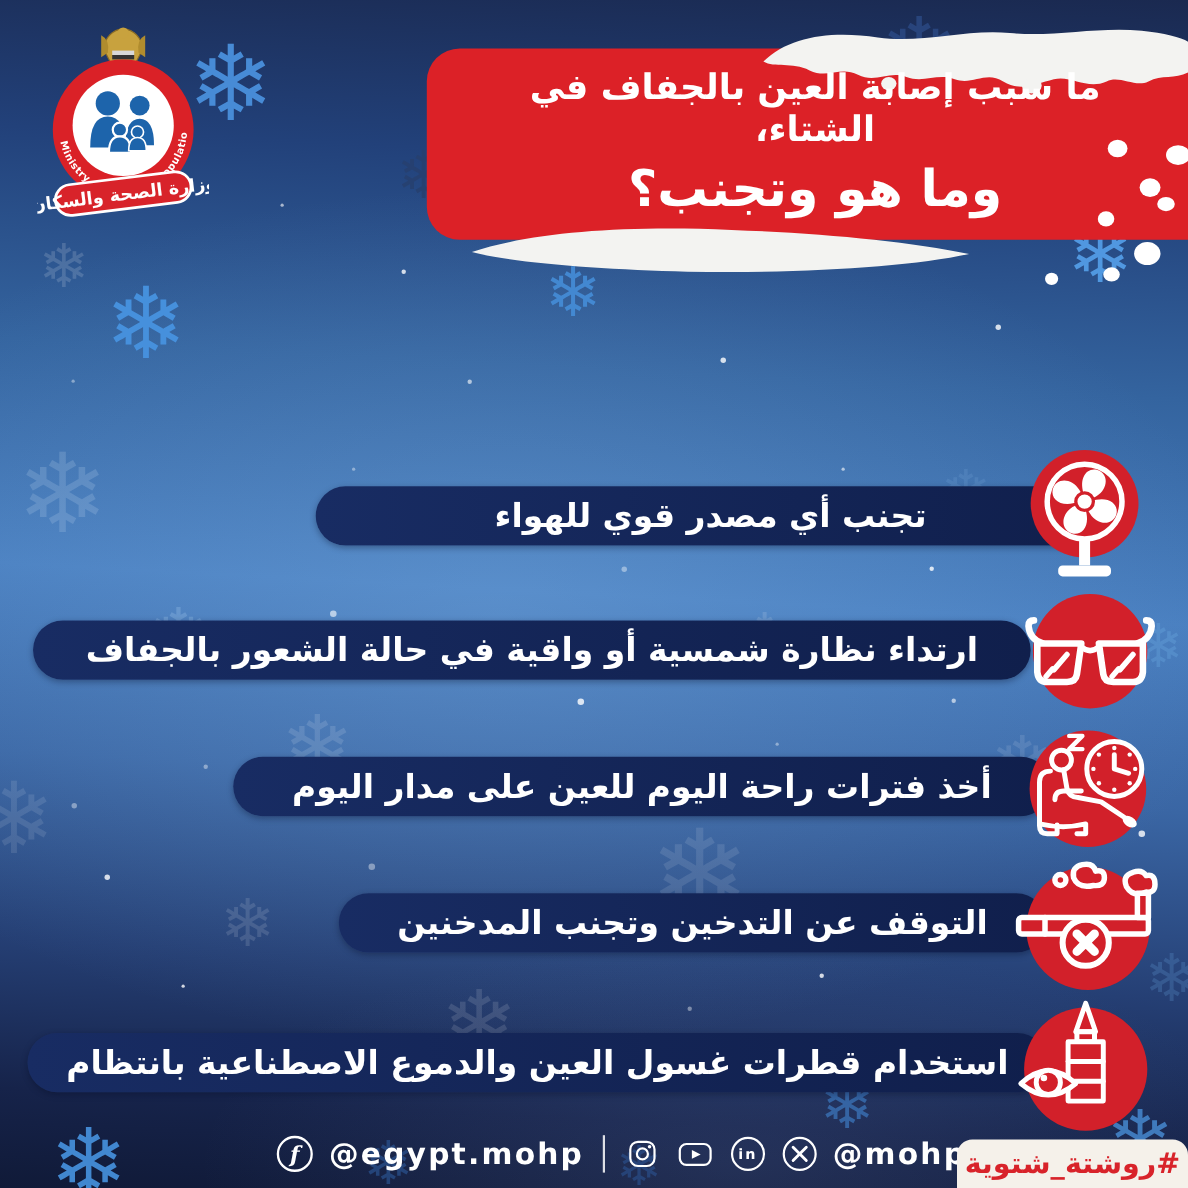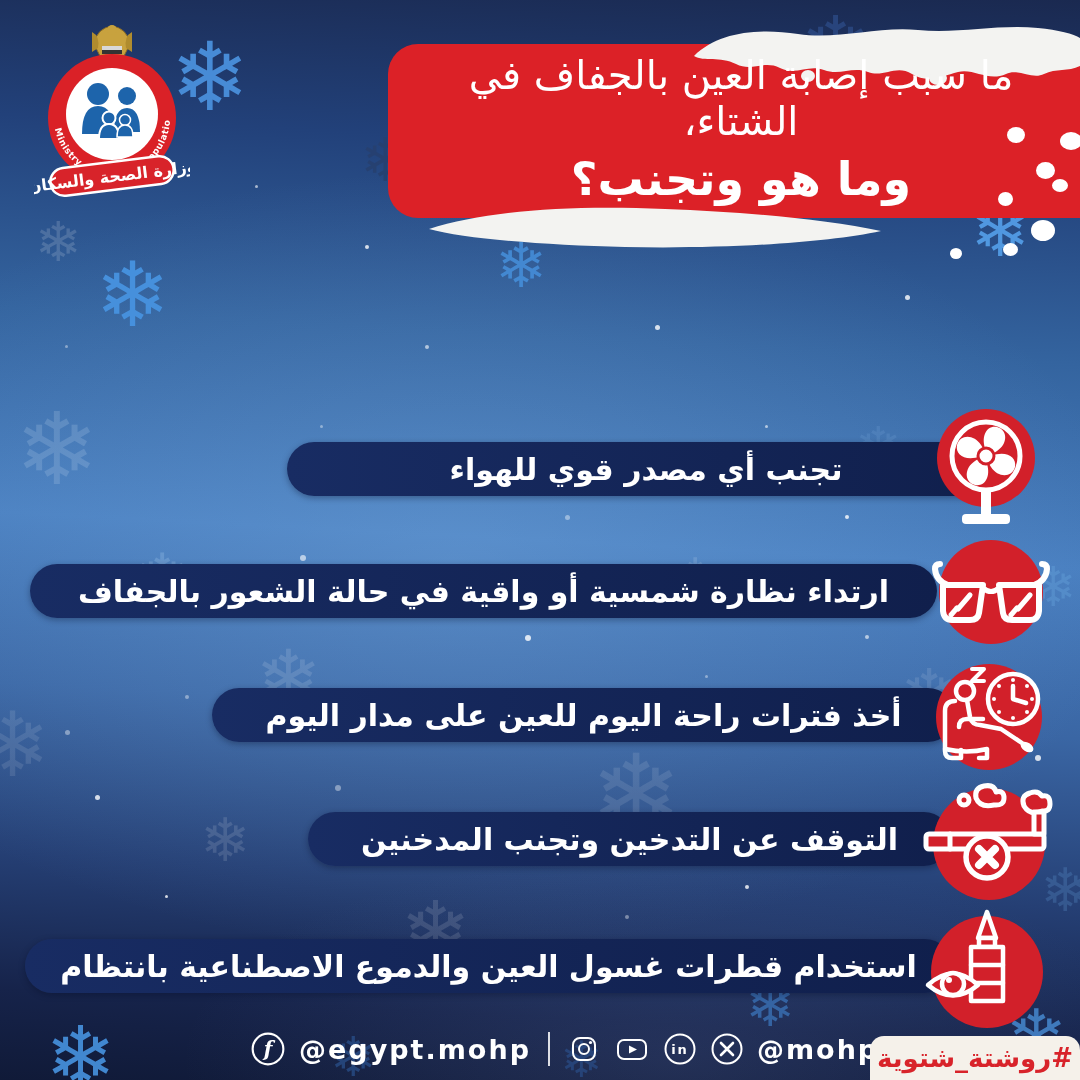--- a/index.html
+++ b/index.html
@@ -12,21 +12,21 @@
       linear-gradient(183deg,#1a2950 0%,#22417a 15%,#34649f 32%,#497fc0 50%,#3a66a4 65%,#253f74 80%,#16234a 92%,#101a38 100%);
   }
   .flake{position:absolute;line-height:1;user-select:none;pointer-events:none;}
   .dot{position:absolute;border-radius:50%;background:#fff;pointer-events:none;}
 
   
   .banner{position:absolute;left:388px;top:44px;width:692px;height:174px;
     background:#dc2127;border-radius:30px 0 0 30px;}
   .banner-text{position:absolute;inset:0;display:flex;flex-direction:column;justify-content:center;
     align-items:center;color:#fff;direction:rtl;text-align:center;padding:14px 26px 18px 40px;}
-  .banner-line1{font-size:40px;font-weight:normal;letter-spacing:-0.5px;}
+  .banner-line1{font-size:32px;font-weight:bold;letter-spacing:-0.5px;}
   .banner-line2{font-size:46px;font-weight:bold;margin-top:8px;}
   .snowcap{position:absolute;left:300px;top:-26px;width:392px;height:70px;}
   .snow-swoosh{position:absolute;left:425px;top:203px;width:460px;height:50px;}
   .snowdot{position:absolute;border-radius:50%;background:#fff;}
 
   
   .intro{position:absolute;left:35px;top:279px;width:1025px;height:123px;background:#fbfafa;
     border-radius:62px;display:flex;flex-direction:column;justify-content:center;align-items:center;
     direction:rtl;text-align:center;color:#d4232b;font-weight:bold;box-shadow:0 3px 8px rgba(10,20,50,.25);}
   .intro-l{font-size:35px;line-height:1.45;}

